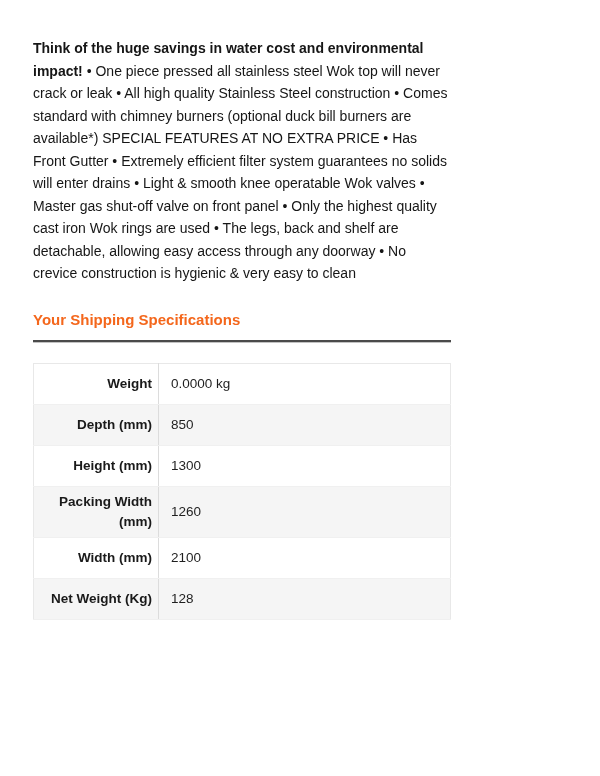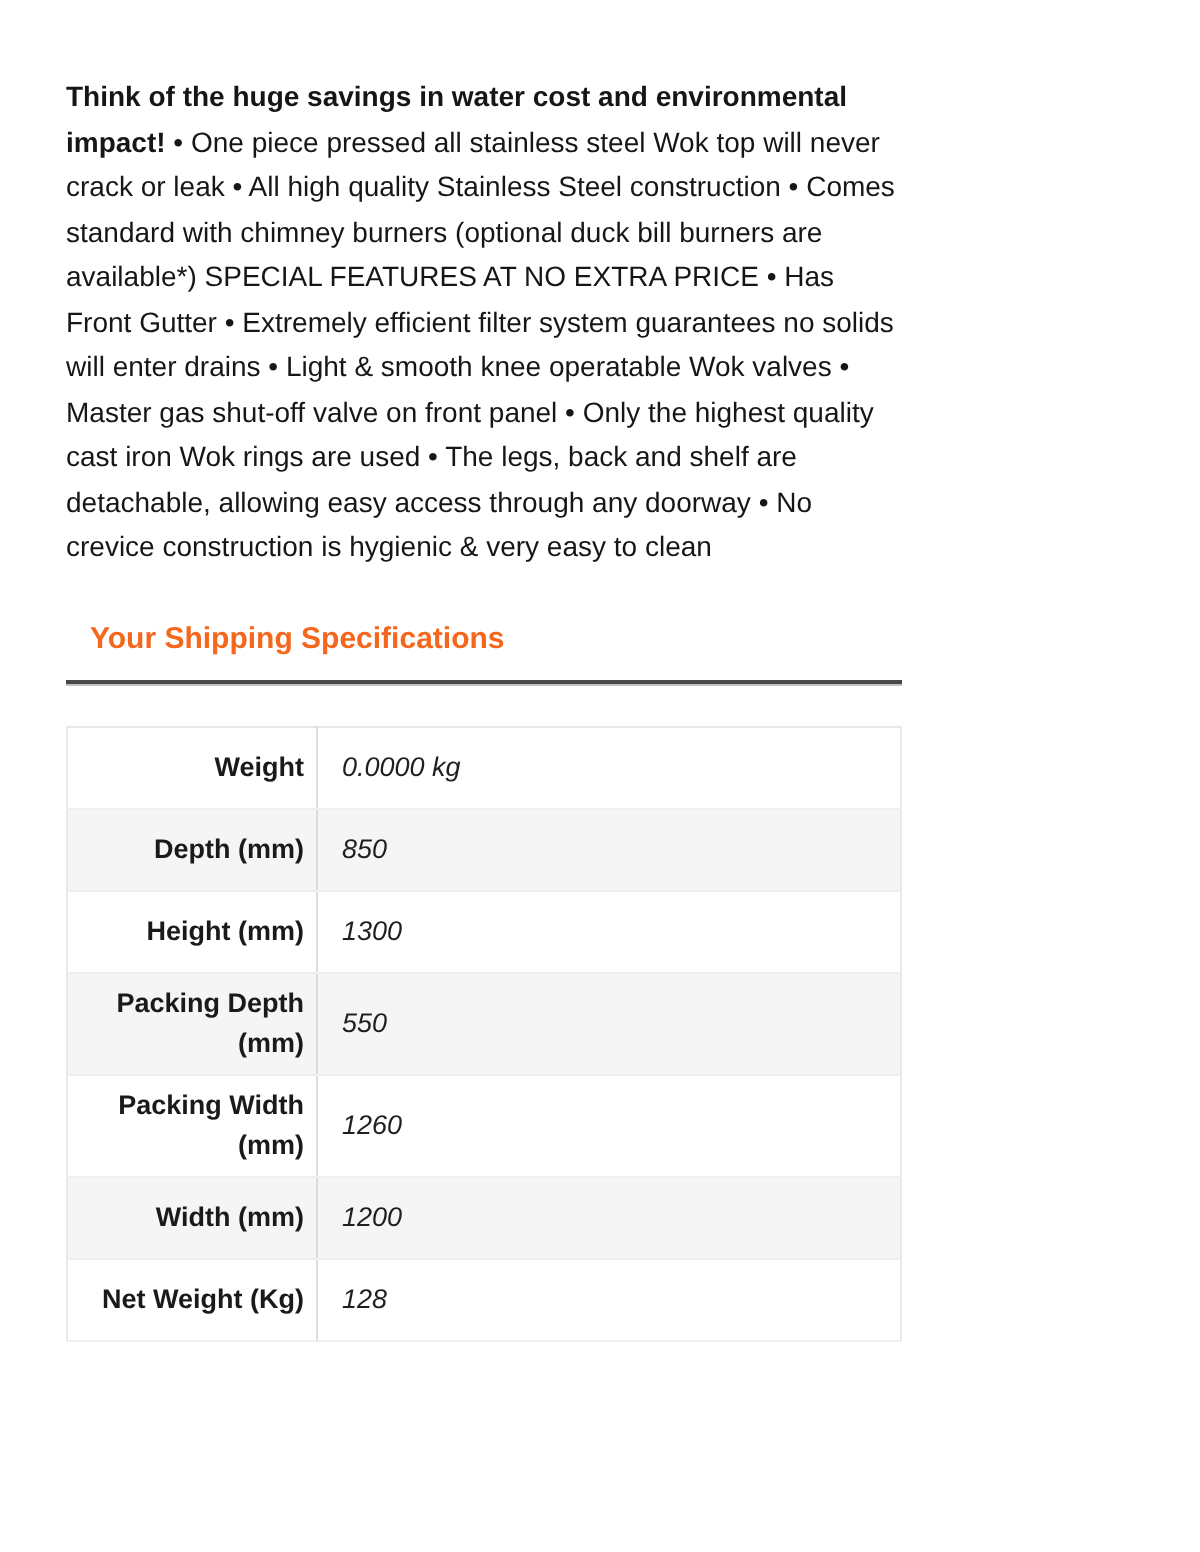--- a/index.html
+++ b/index.html
@@ -17,21 +17,21 @@
     width: 474px;
   }
   .desc {
     margin: 0 0 24px 0;
     font-size: 14px;
     line-height: 22.5px;
     color: #161616;
   }
   .desc strong { font-weight: bold; }
   .section-title {
-    margin: 0 0 10px 12px;
+    margin: 0 0 10px 0;
     font-size: 15px;
     font-weight: bold;
     color: #f4671c;
     line-height: 21px;
   }
   .rule {
     height: 2px;
     background: #4a4a4a;
     border: 0;
     border-bottom: 1px solid #c2c2c2;
@@ -51,21 +51,20 @@
     color: #1a1a1a;
     padding: 5px 6px 5px 10px;
     border-right: 1px solid #dcdcdc;
     border-bottom: 1px solid #f0f0f0;
     line-height: 20px;
     vertical-align: middle;
     height: 30px;
     box-sizing: content-box;
   }
   table.specs td {
-    font-style: italic;
     color: #1f1f1f;
     padding: 5px 10px 5px 12px;
     border-bottom: 1px solid #f0f0f0;
     line-height: 20px;
     vertical-align: middle;
   }
 </style>
 </head>
 <body>
 
@@ -85,30 +84,26 @@
       </tr>
       <tr>
         <th>Depth (mm)</th>
         <td>850</td>
       </tr>
       <tr>
         <th>Height (mm)</th>
         <td>1300</td>
       </tr>
       <tr>
-        <th>Packing Depth (mm)</th>
-        <td>550</td>
-      </tr>
-      <tr>
         <th>Packing Width (mm)</th>
         <td>1260</td>
       </tr>
       <tr>
         <th>Width (mm)</th>
-        <td>1200</td>
+        <td>2100</td>
       </tr>
       <tr>
         <th>Net Weight (Kg)</th>
         <td>128</td>
       </tr>
     </tbody>
   </table>
 
 </div>
 

